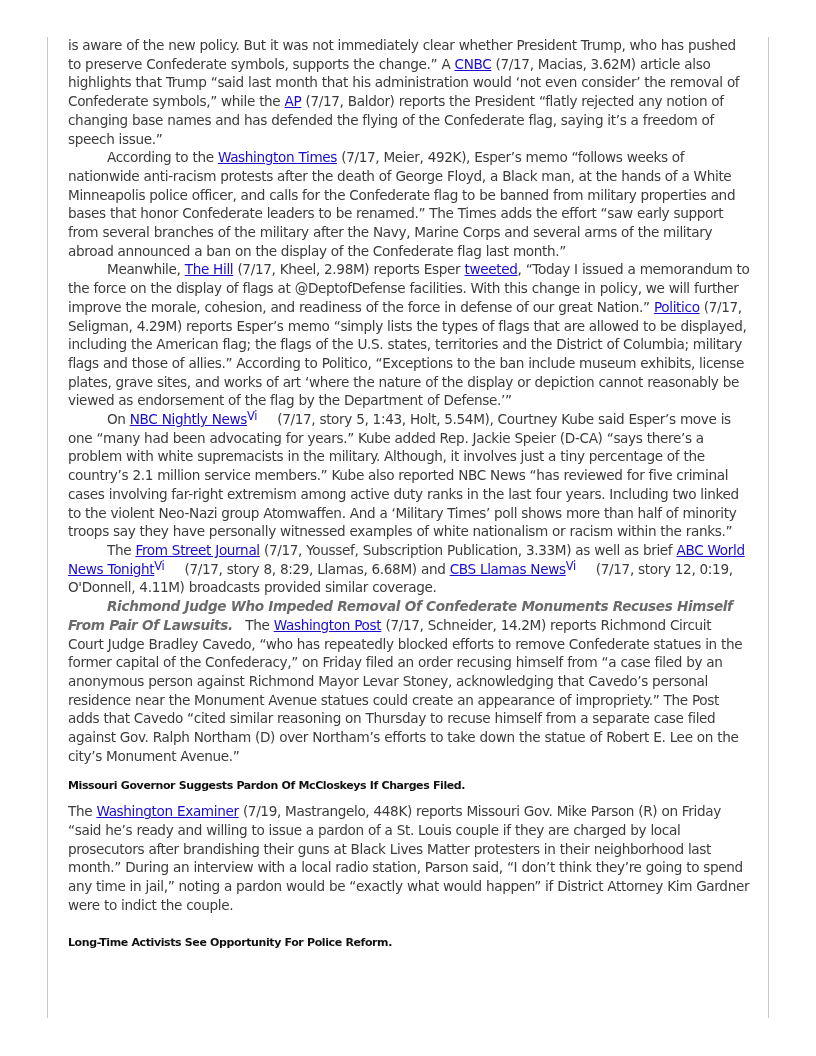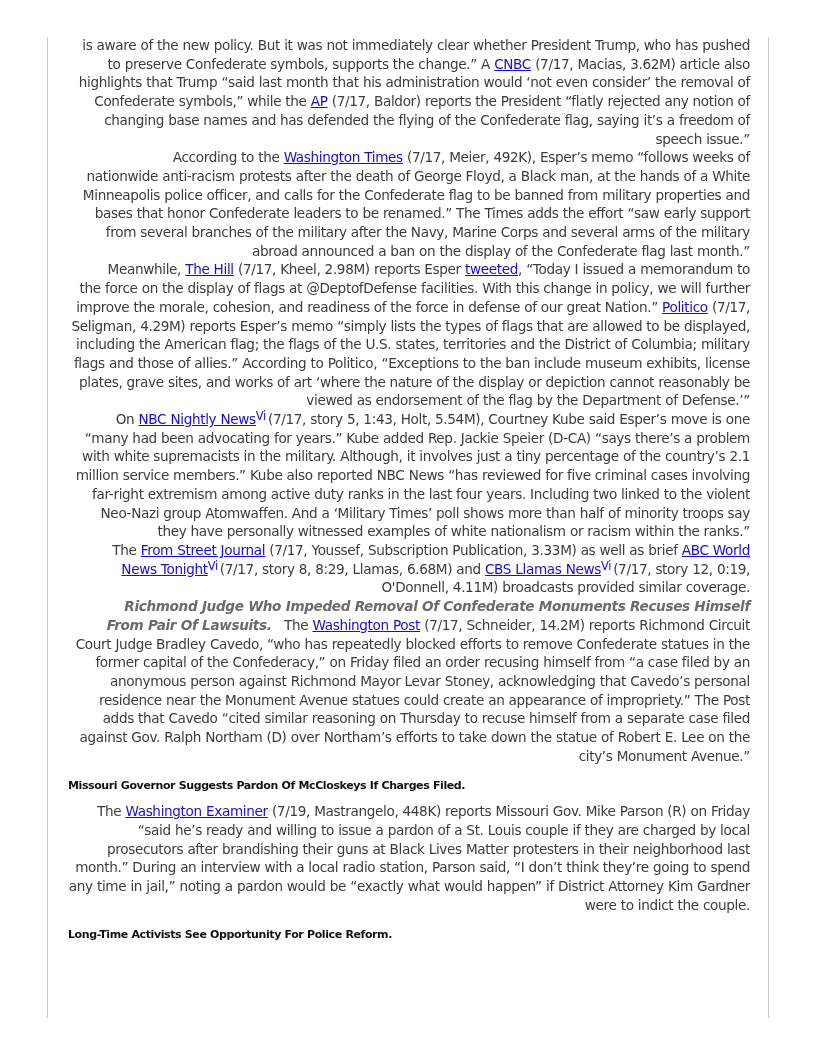--- a/index.html
+++ b/index.html
@@ -7,31 +7,31 @@
   .page-frame {
     position: absolute; left: 47px; top: 37px; width: 720px; height: 981px;
     border-left: 1px solid #c8c8c8; border-right: 1px solid #c8c8c8;
   }
   .content {
     position: absolute; left: 68px; top: 36px; width: 682px;
     font-family: "DejaVu Sans", sans-serif;
     font-size: 13.6px; line-height: 18.7px; color: #3c3c3c;
     letter-spacing: -0.35px; word-spacing: 0.2px;
   }
-  p { margin: 0; text-align: right; }
+  p { margin: 0; }
   .indent { text-indent: 39px; }
   a { color: #1a0dcc; text-decoration: underline; }
-  sup.vi { font-size: 11.5px; vertical-align: 4px; line-height: 0; color: #1a0dcc; margin-right: 2px; }
+  sup.vi { font-size: 11.5px; vertical-align: 4px; line-height: 0; color: #1a0dcc; margin-right: 20px; }
   .inline-head { font-weight: bold; font-style: italic; color: #6b6b6b; }
   h3 {
     font-family: "DejaVu Sans", sans-serif; font-size: 11px; font-weight: bold;
     color: #111; margin: 0; letter-spacing: -0.4px;
   }
   .h-missouri { margin-top: 12px; margin-bottom: 6px; }
-  .h-activists { margin-top: 12px; }
+  .h-activists { margin-top: 20px; }
 </style>
 </head>
 <body>
 
 <div class="page-frame"></div>
 
 <div class="content">
 
   <p><span>is aware of the new policy. But it was not immediately clear whether President Trump, who has pushed to preserve Confederate symbols, supports the change.” A </span><a>CNBC</a><span> (7/17, Macias, 3.62M) article also highlights that Trump “said last month that his administration would ‘not even consider’ the removal of Confederate symbols,” while the </span><a>AP</a><span> (7/17, Baldor) reports the President “flatly rejected any notion of changing base names and has defended the flying of the Confederate flag, saying it’s a freedom of speech issue.”</span></p>
 

